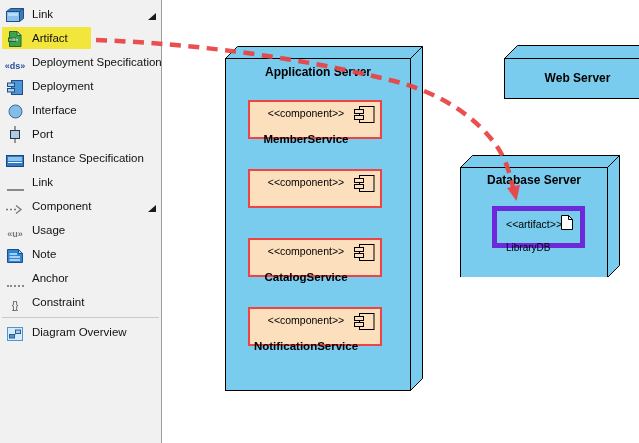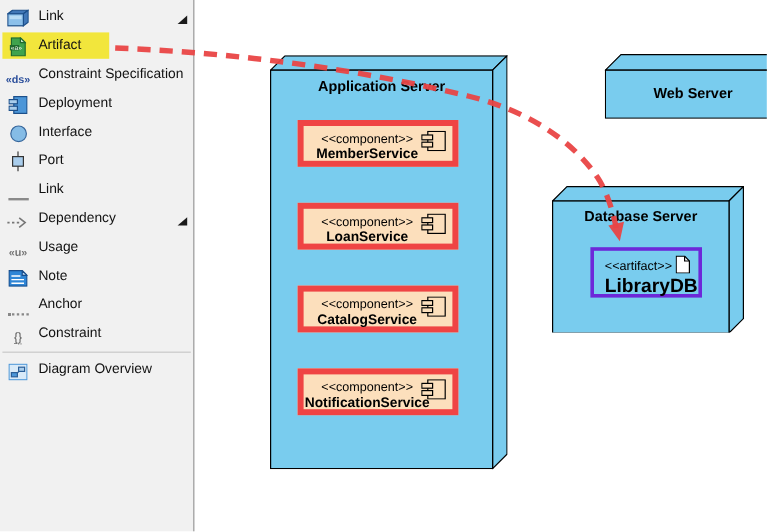--- a/index.html
+++ b/index.html
@@ -28,32 +28,32 @@
   .lineicon{width:17px;height:2px;background:#8a8a8a;}
   .dotline{width:17px;border-top:2px dotted #888;}
   
   .canvas{position:absolute;left:162px;top:0;width:477px;height:443px;background:#fff;}
   .node{position:absolute;}
   .node svg.shape{position:absolute;left:0;top:0;display:block;}
   .ntitle{position:absolute;font-weight:bold;font-size:12px;color:#000;text-align:center;}
   .ntitle.vcenter{display:flex;align-items:center;justify-content:center;}
   .component{
     position:absolute;left:23px;width:134px;height:39px;box-sizing:border-box;
-    background:#fcdfbc;border:5px solid #ef4444;
+    background:#fcdfbc;border:2px solid #ef4444;
   }
   .comp-text{padding-top:5px;padding-right:18px;text-align:center;}
   .stereo{font-size:10.5px;color:#000;line-height:12px;}
-  .cname{font-size:11.5px;font-weight:bold;color:#000;line-height:13px;margin-top:1px;}
+  .cname{font-size:11.5px;font-weight:bold;color:#000;line-height:13px;margin-top:14px;}
   .comp-icon{position:absolute;top:4px;right:5px;}
   .artifact{
     position:absolute;left:32px;top:51px;width:93px;height:42px;box-sizing:border-box;
-    background:#79ccee;border:3px solid #6d28d9;padding:7px 0 16px 9px;
+    background:#79ccee;border:5px solid #6d28d9;padding:7px 0 16px 9px;
   }
   .a-stereo{font-size:10.5px;color:#000;line-height:12px;}
-  .a-name{font-size:16px;font-weight:bold;color:#000;margin-top:2px;}
+  .a-name{font-size:10px;font-weight:normal;color:#000;margin-top:12px;}
   .doc-icon{position:absolute;right:7px;top:4px;}
   .arrow-overlay{position:absolute;left:0;top:0;z-index:40;pointer-events:none;}
 </style>
 </head>
 <body>
 
 <aside class="palette">
 
   <div class="prow">
     <span class="picon">
@@ -78,21 +78,21 @@
         <text x="1" y="10.3" font-size="5.5" fill="#ffffff" font-family="Liberation Sans,sans-serif">«a»</text>
       </svg>
     </span>
     <span class="plabel">Artifact</span>
   </div>
 
   <div class="prow">
     <span class="picon">
       <span class="glyph">«ds»</span>
     </span>
-    <span class="plabel">Constraint Specification</span>
+    <span class="plabel">Deployment Specification</span>
   </div>
 
   <div class="prow">
     <span class="picon">
       <svg width="16" height="15" viewBox="0 0 16 15">
         <rect x="4.5" y="0.5" width="11" height="14" fill="#4c96d8" stroke="#1c4f8a"></rect>
         <rect x="0.5" y="3" width="7" height="3.5" fill="#a9cdec" stroke="#1c4f8a"></rect>
         <rect x="0.5" y="8.5" width="7" height="3.5" fill="#a9cdec" stroke="#1c4f8a"></rect>
       </svg>
     </span>
@@ -111,37 +111,47 @@
   <div class="prow">
     <span class="picon">
       <svg width="16" height="17" viewBox="0 0 16 17">
         <line x1="8" y1="0" x2="8" y2="17" stroke="#777" stroke-width="1.5"></line>
         <rect x="3.5" y="4.5" width="9" height="8" fill="#a9cdec" stroke="#333"></rect>
       </svg>
     </span>
     <span class="plabel">Port</span>
   </div>
 
+  <div class="prow">
+    <span class="picon">
+      <svg width="18" height="12" viewBox="0 0 18 12">
+        <rect x="0.5" y="0.5" width="17" height="11" fill="#3079c4" stroke="#16497e"></rect>
+        <rect x="2" y="2" width="14" height="4" fill="#8fc3ec"></rect>
+        <line x1="2" y1="7.5" x2="16" y2="7.5" stroke="#ffffff"></line>
+      </svg>
+    </span>
+    <span class="plabel">Instance Specification</span>
+  </div>
 
 
   <div class="prow">
     <span class="picon">
         <span class="lineicon"></span>
       </span>
     <span class="plabel">Link</span>
   </div>
 
   <div class="prow">
     <span class="picon">
       <svg width="18" height="11" viewBox="0 0 18 11">
         <line x1="0" y1="5.5" x2="11" y2="5.5" stroke="#777" stroke-width="1.3" stroke-dasharray="2,2"></line>
         <polyline points="10,1.5 15,5.5 10,9.5" fill="none" stroke="#777" stroke-width="1.3"></polyline>
       </svg>
     </span>
-    <span class="plabel">Dependency</span>
+    <span class="plabel">Component</span>
     <span class="subarrow"></span>
   </div>
 
 
   <div class="prow">
     <span class="picon">
       <span class="glyph" style="color:#777;">«u»</span>
     </span>
     <span class="plabel">Usage</span>
   </div>
@@ -211,21 +221,20 @@
     <svg class="comp-icon" width="21" height="17" viewBox="0 0 21 17">
       <rect x="5.5" y="0.5" width="14.5" height="16" fill="#fcdfbc" stroke="#000"></rect>
       <rect x="0.5" y="3.5" width="9" height="4" fill="#fcdfbc" stroke="#000"></rect>
       <rect x="0.5" y="9.5" width="9" height="4" fill="#fcdfbc" stroke="#000"></rect>
     </svg>
   </div>
 
   <div class="component" style="top:123px;">
     <div class="comp-text">
       <div class="stereo">&lt;&lt;component&gt;&gt;</div>
-      <div class="cname">LoanService</div>
     </div>
     <svg class="comp-icon" width="21" height="17" viewBox="0 0 21 17">
       <rect x="5.5" y="0.5" width="14.5" height="16" fill="#fcdfbc" stroke="#000"></rect>
       <rect x="0.5" y="3.5" width="9" height="4" fill="#fcdfbc" stroke="#000"></rect>
       <rect x="0.5" y="9.5" width="9" height="4" fill="#fcdfbc" stroke="#000"></rect>
     </svg>
   </div>
 
   <div class="component" style="top:192px;">
     <div class="comp-text">

